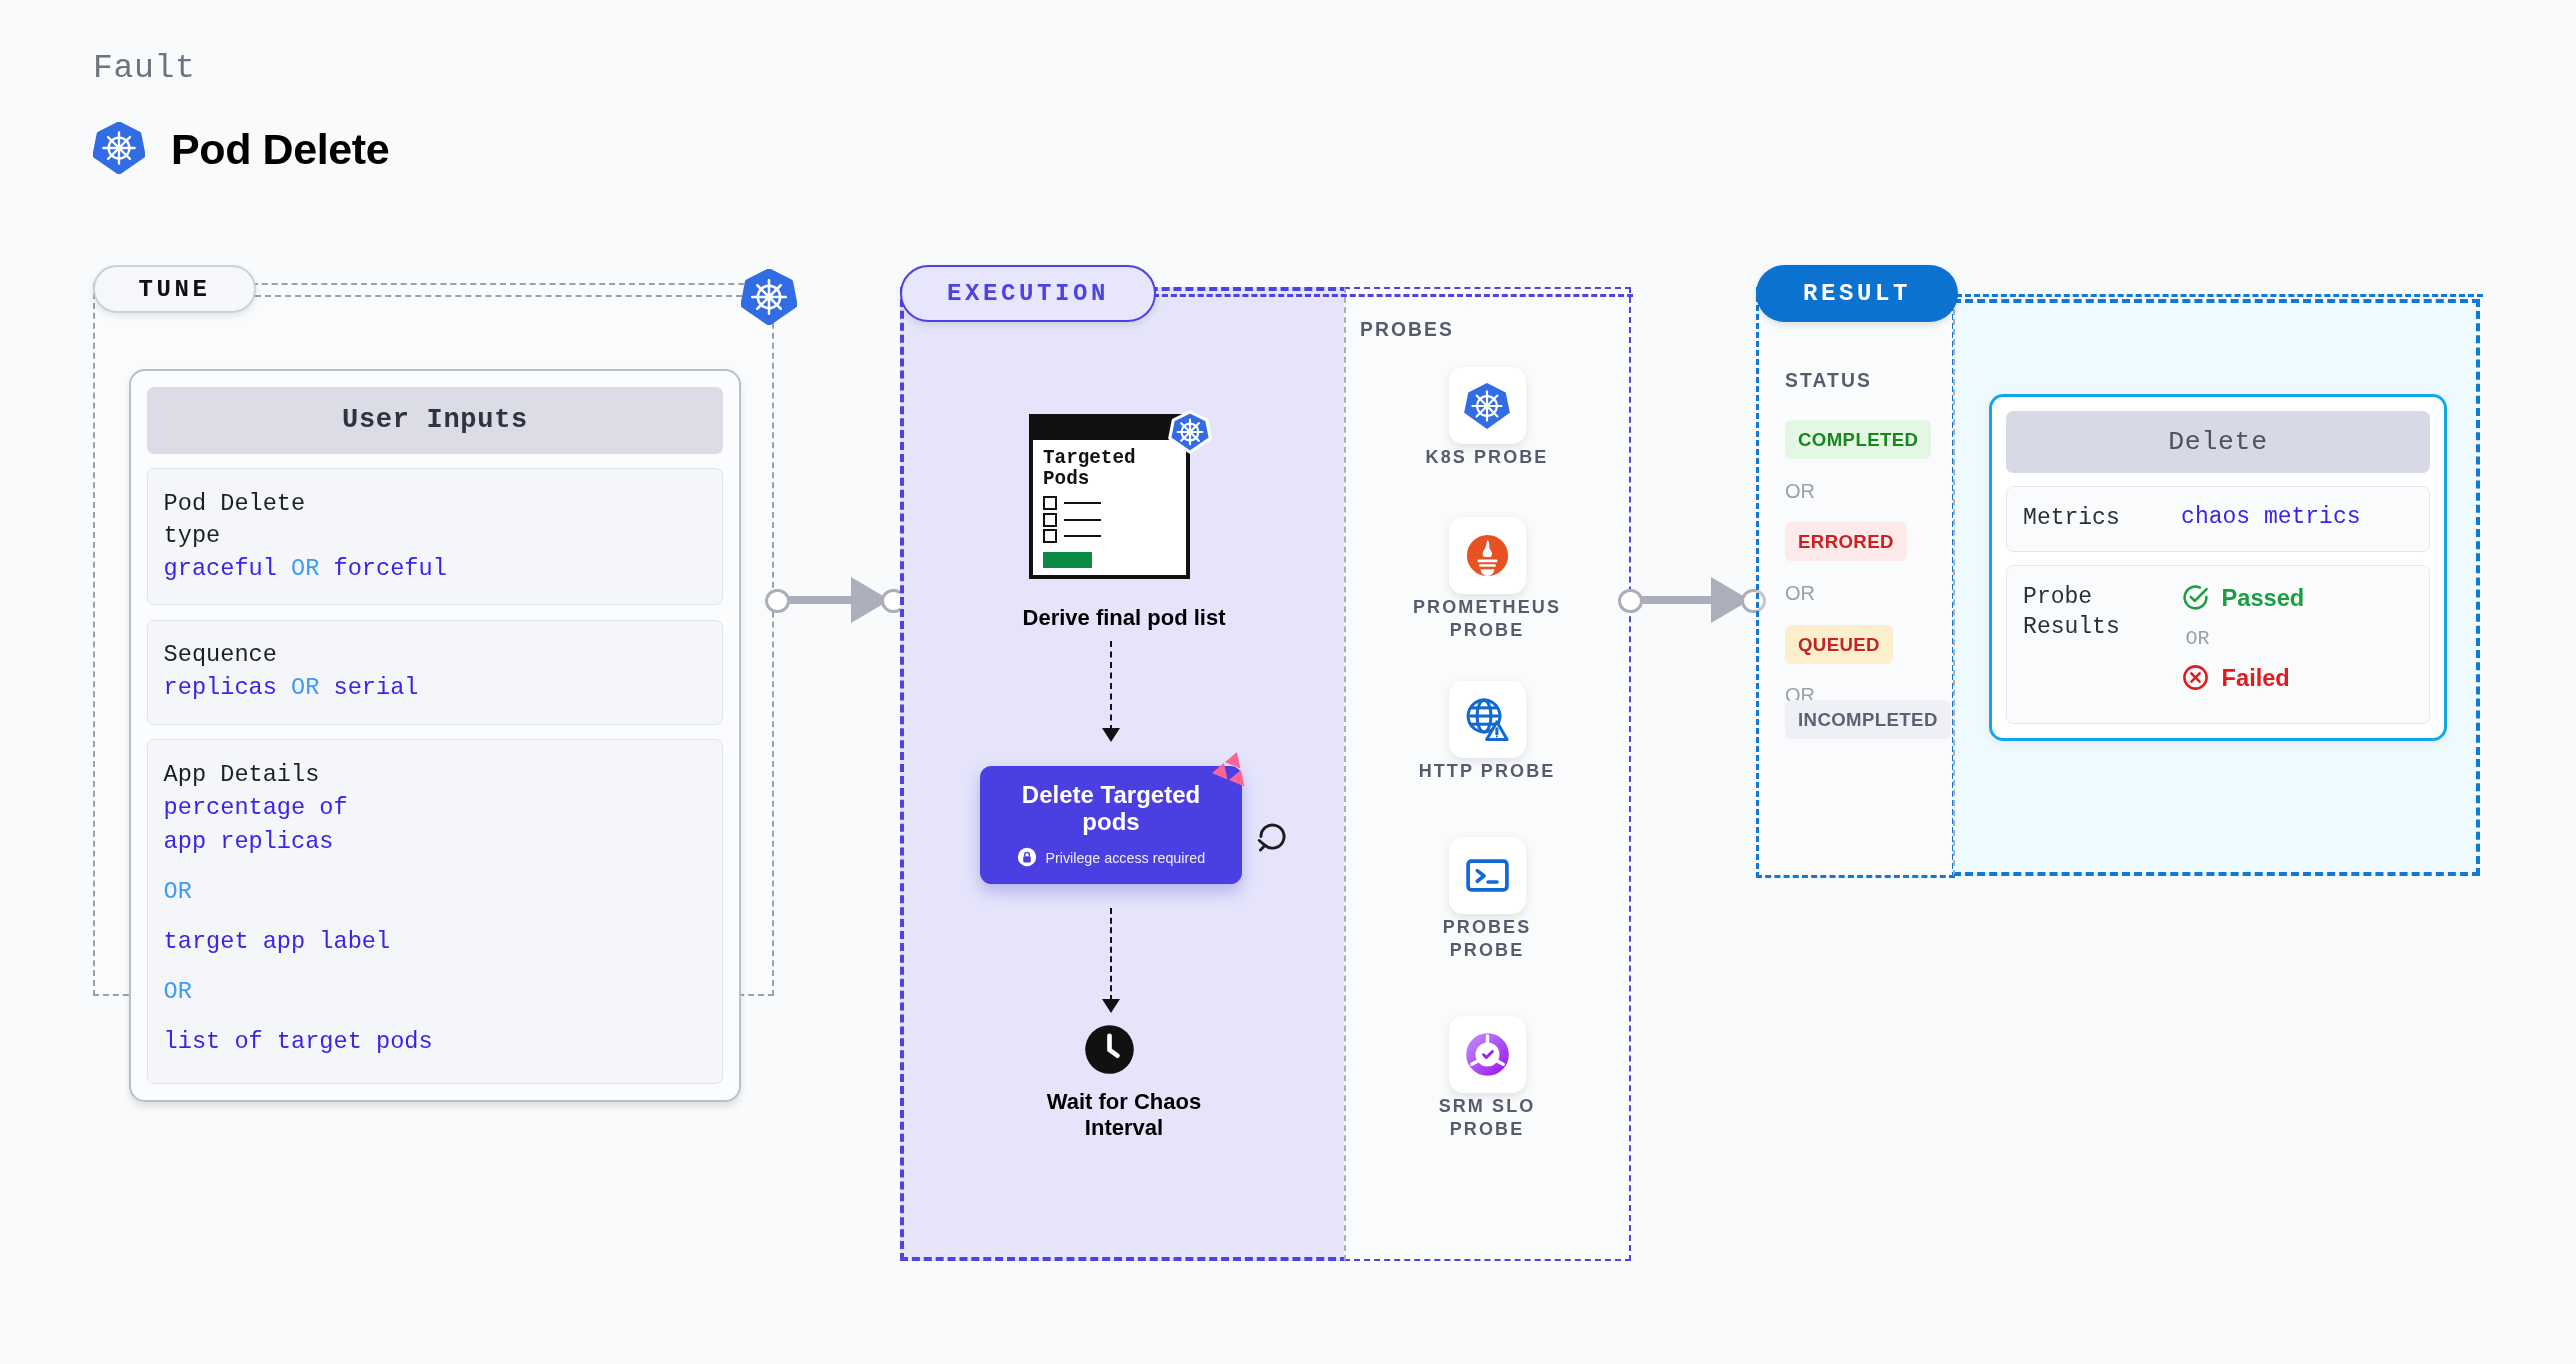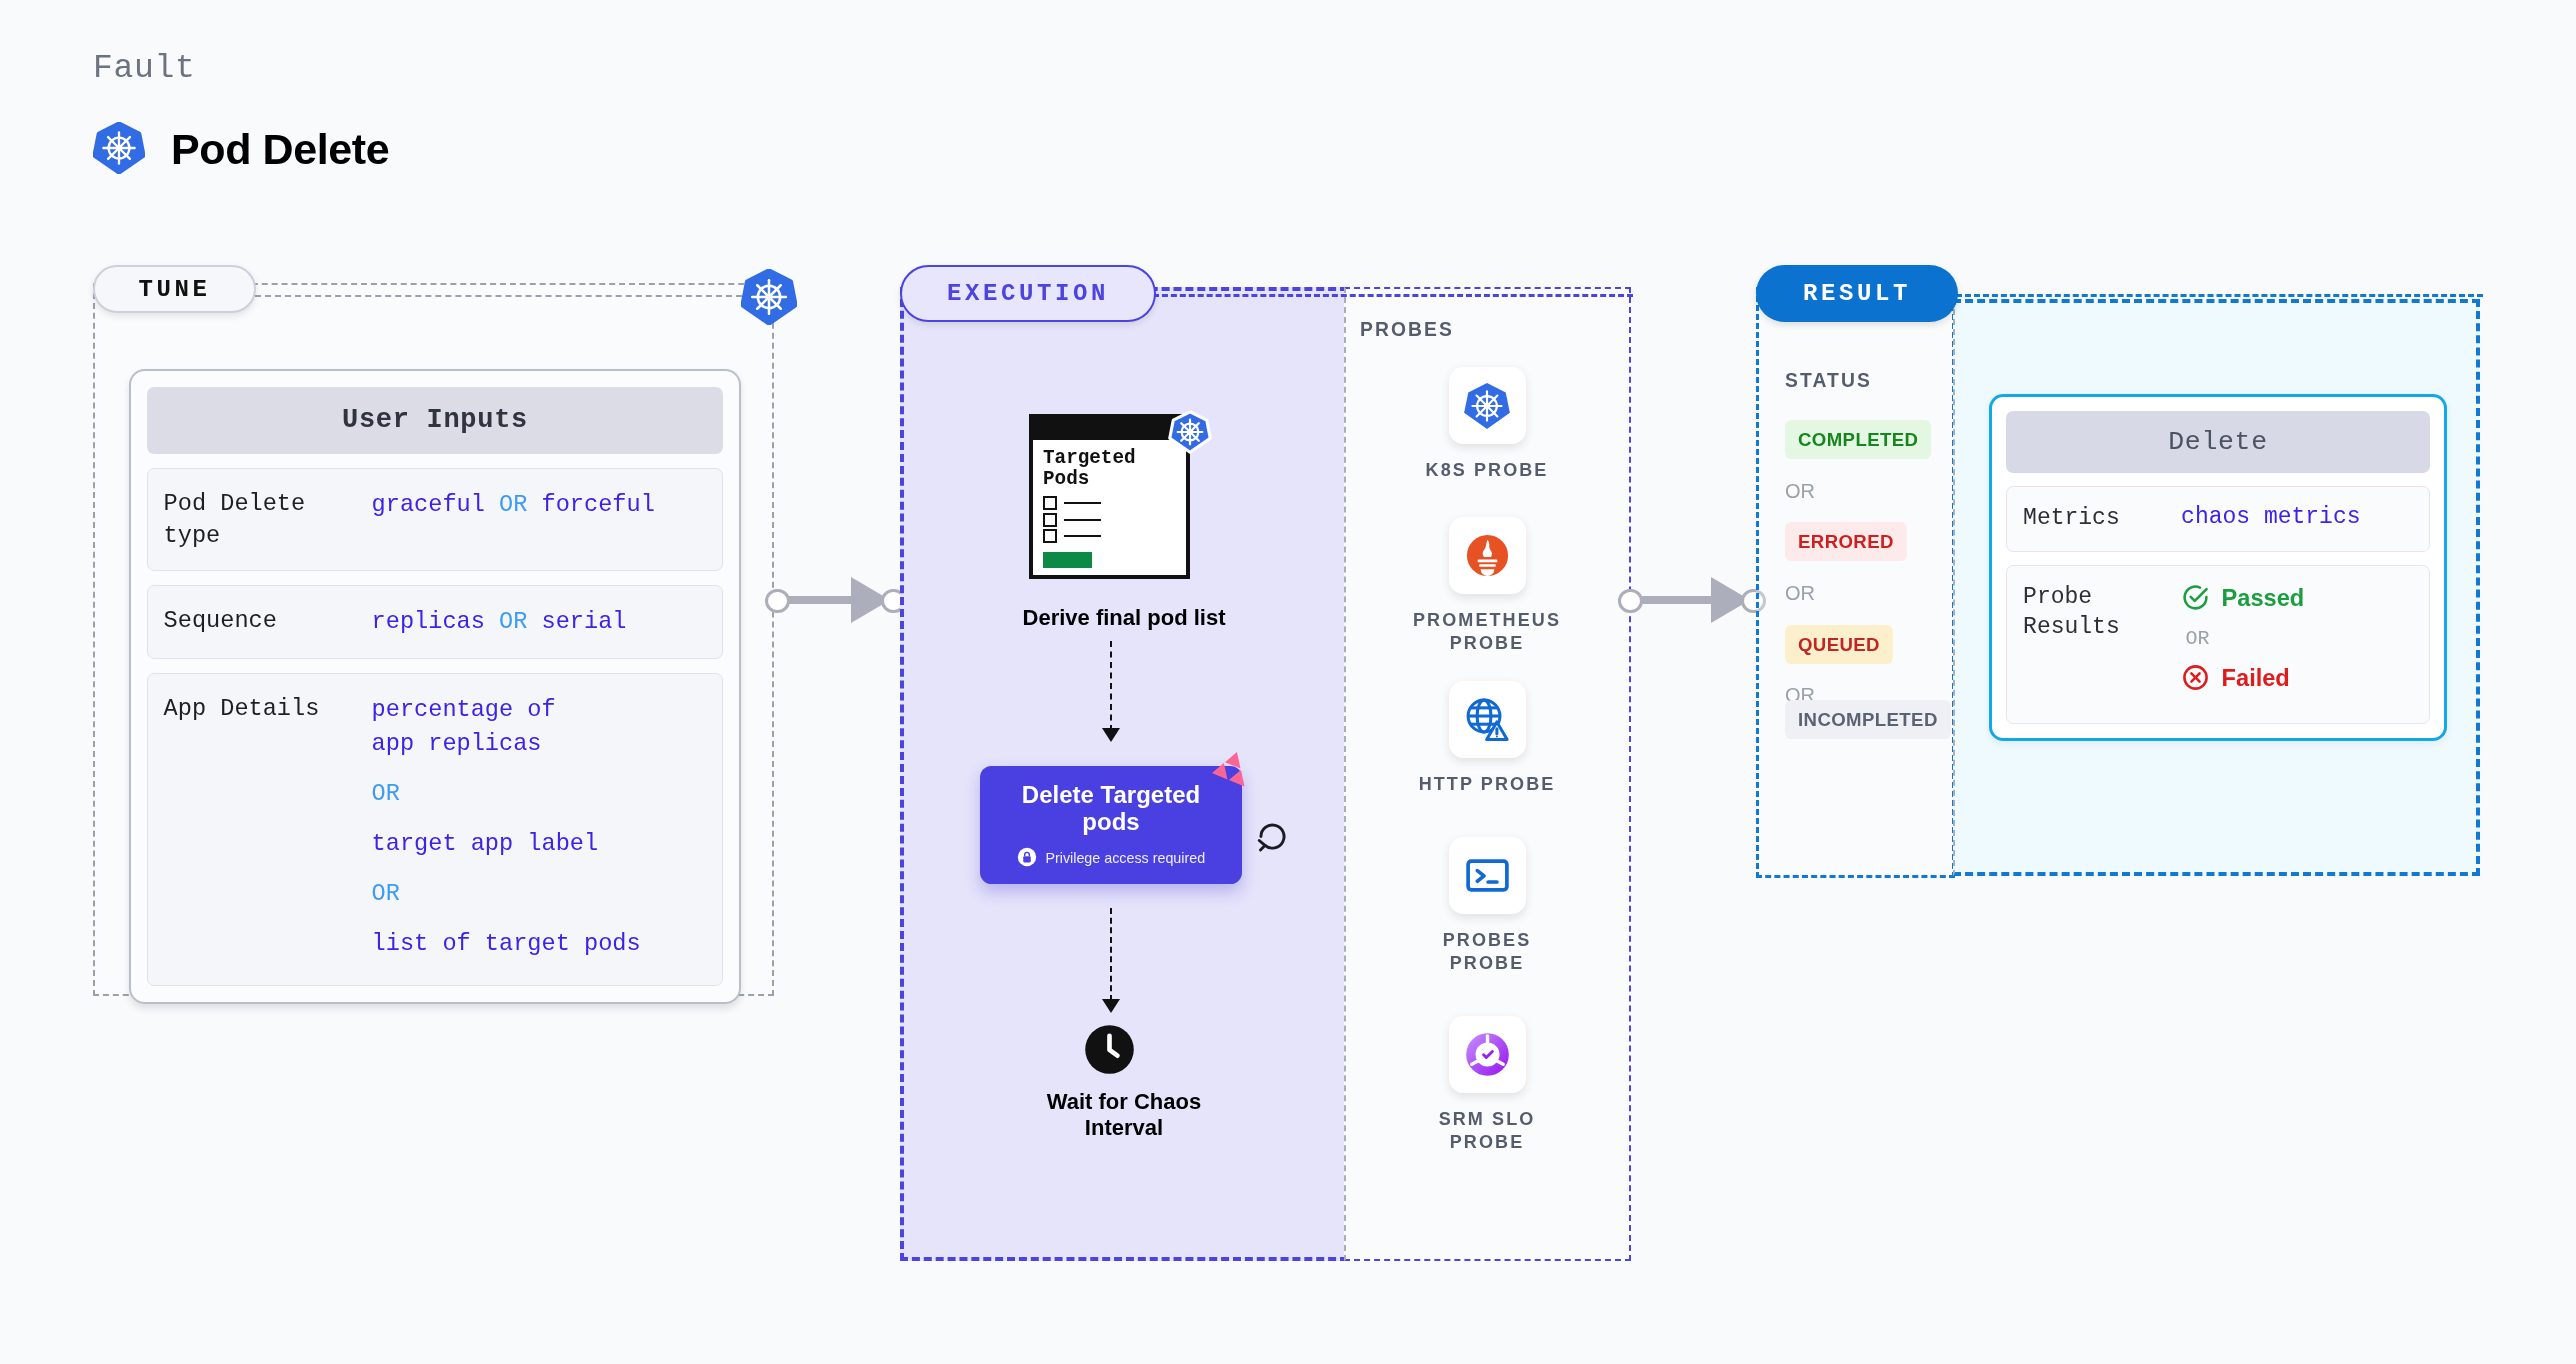--- a/index.html
+++ b/index.html
@@ -84,21 +84,21 @@
     box-shadow:0 4.3px 7.2px rgba(0,0,0,0.10);
     padding:15.8px;box-sizing:border-box;
   }
   #ui-head{
     background:#dcdce7;border-radius:7.2px;
     font-family:"Liberation Mono",monospace;font-weight:bold;font-size:27px;
     color:#2f3440;text-align:center;padding:18.6px 0;letter-spacing:0.7px;
   }
   .ui-row{
     margin-top:14.3px;background:#f5f6fa;border:1.4px solid #dfe2e9;border-radius:7.2px;
-    display:flex;align-items:flex-start;padding:18.6px 15.8px;box-sizing:border-box;
+    display:flex;align-items:flex-start;padding:18.6px 15.8px;box-sizing:border-box;flex-direction:column;
   }
   .ui-label{
     font-family:"Liberation Mono",monospace;font-size:23.6px;color:#1c1f26;
     width:208px;flex:none;line-height:1.35;
   }
   .ui-val{font-family:"Liberation Mono",monospace;font-size:23.6px;line-height:1.45;}
   .v-accent{color:#3b24e8;}
   .v-or{color:#3d9bf5;}
   .or-line{color:#3d9bf5;font-family:"Liberation Mono",monospace;font-size:23.6px;margin:15.8px 0;}
   .app-val{display:flex;flex-direction:column;}
@@ -172,21 +172,21 @@
     position:absolute;left:1360px;top:319px;
     font-size:19.3px;font-weight:bold;color:#555c6b;letter-spacing:2.1px;
   }
   .probe{position:absolute;left:1408px;width:158px;display:flex;flex-direction:column;align-items:center;}
   .probe-box{
     width:77px;height:77px;background:#fff;border-radius:14.3px;
     box-shadow:0 3.6px 10px rgba(0,0,0,0.10);
     display:flex;align-items:center;justify-content:center;
   }
   .probe-label{
-    margin-top:15px;text-align:center;font-size:18px;font-weight:bold;
+    margin-top:2px;text-align:center;font-size:18px;font-weight:bold;
     color:#555c6b;letter-spacing:2.1px;line-height:1.25;
   }
   #probe0{top:367px;} #probe1{top:517px;} #probe2{top:681px;}
   #probe3{top:837px;} #probe4{top:1016px;}
 
   
   #status-title{
     position:absolute;left:1785px;top:370px;
     font-size:19.3px;font-weight:bold;color:#555c6b;letter-spacing:2.1px;
   }

